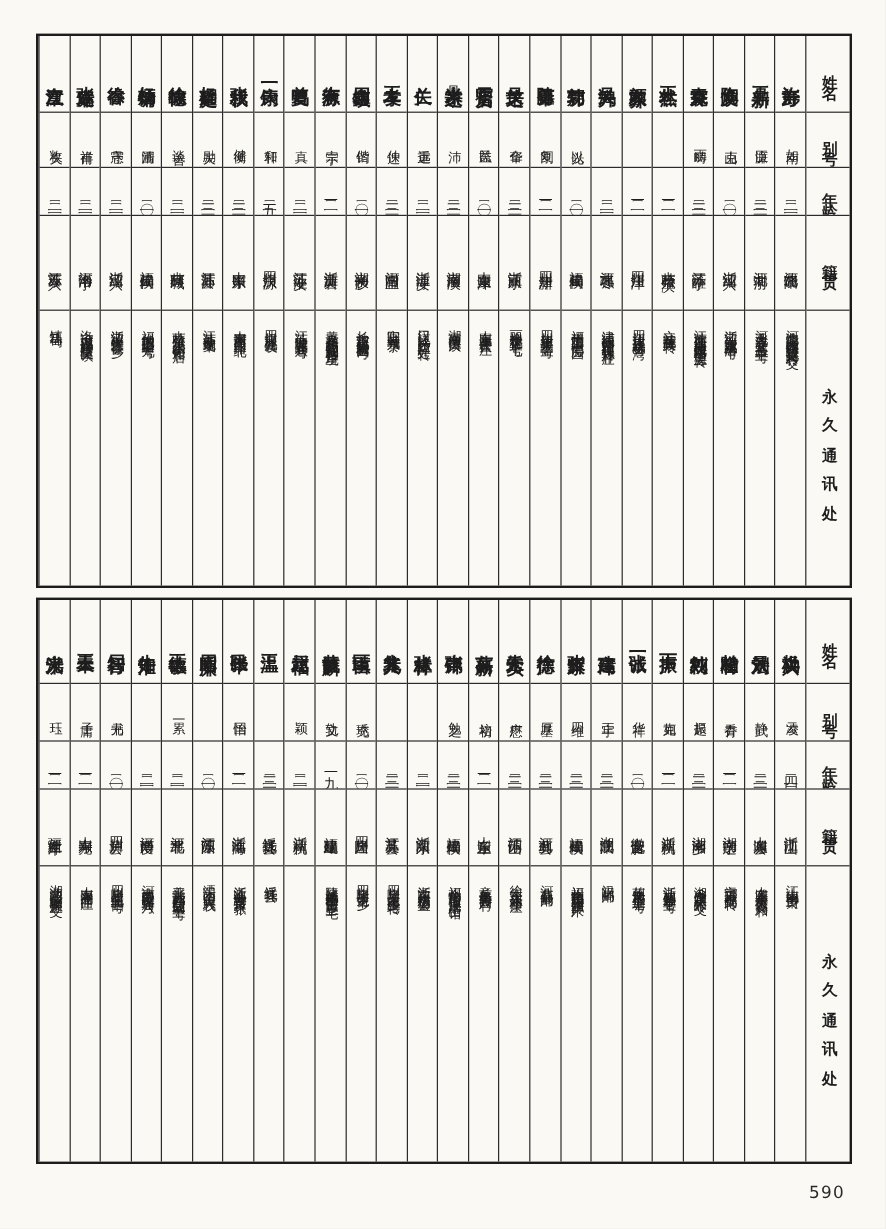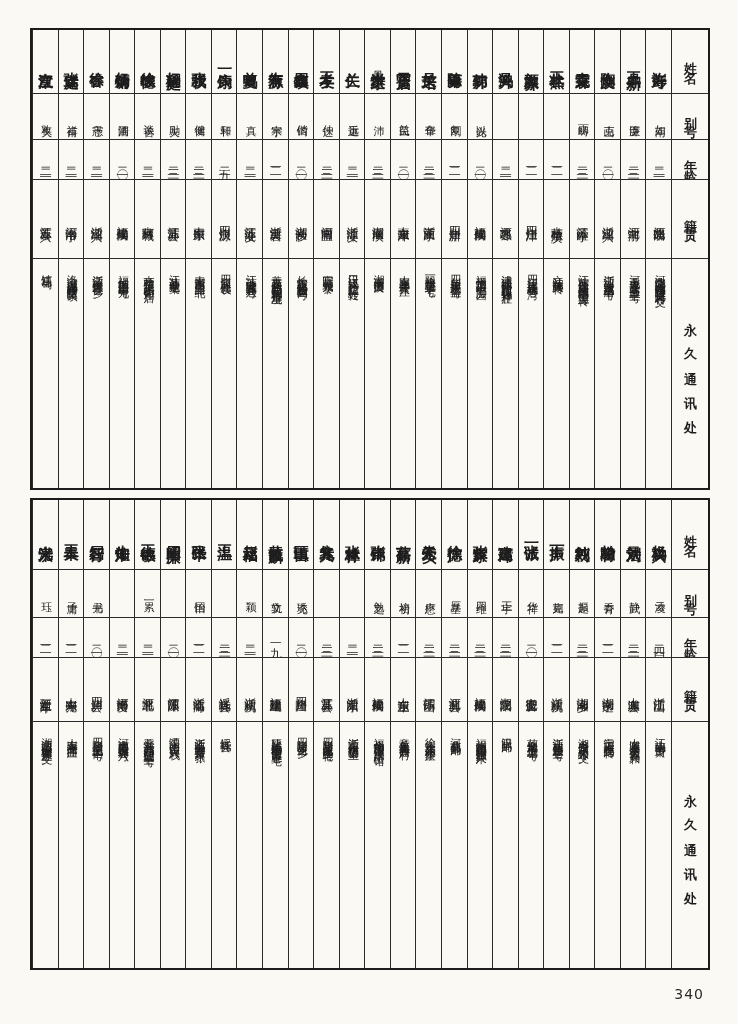--- a/index.html
+++ b/index.html
@@ -602,14 +602,14 @@
             <span class="note"></span>
     </div>
     <div class="cell alias">珏</div>
     <div class="cell age">二一</div>
     <div class="cell native">新疆库车</div>
     <div class="cell addr">湖北沔阳彭家场春源正交</div>
   </div>
 </div>
 
   </div>
-  <div class="page-num">340</div>
+  <div class="page-num">590</div>
 </div>
 
 </body></html>

